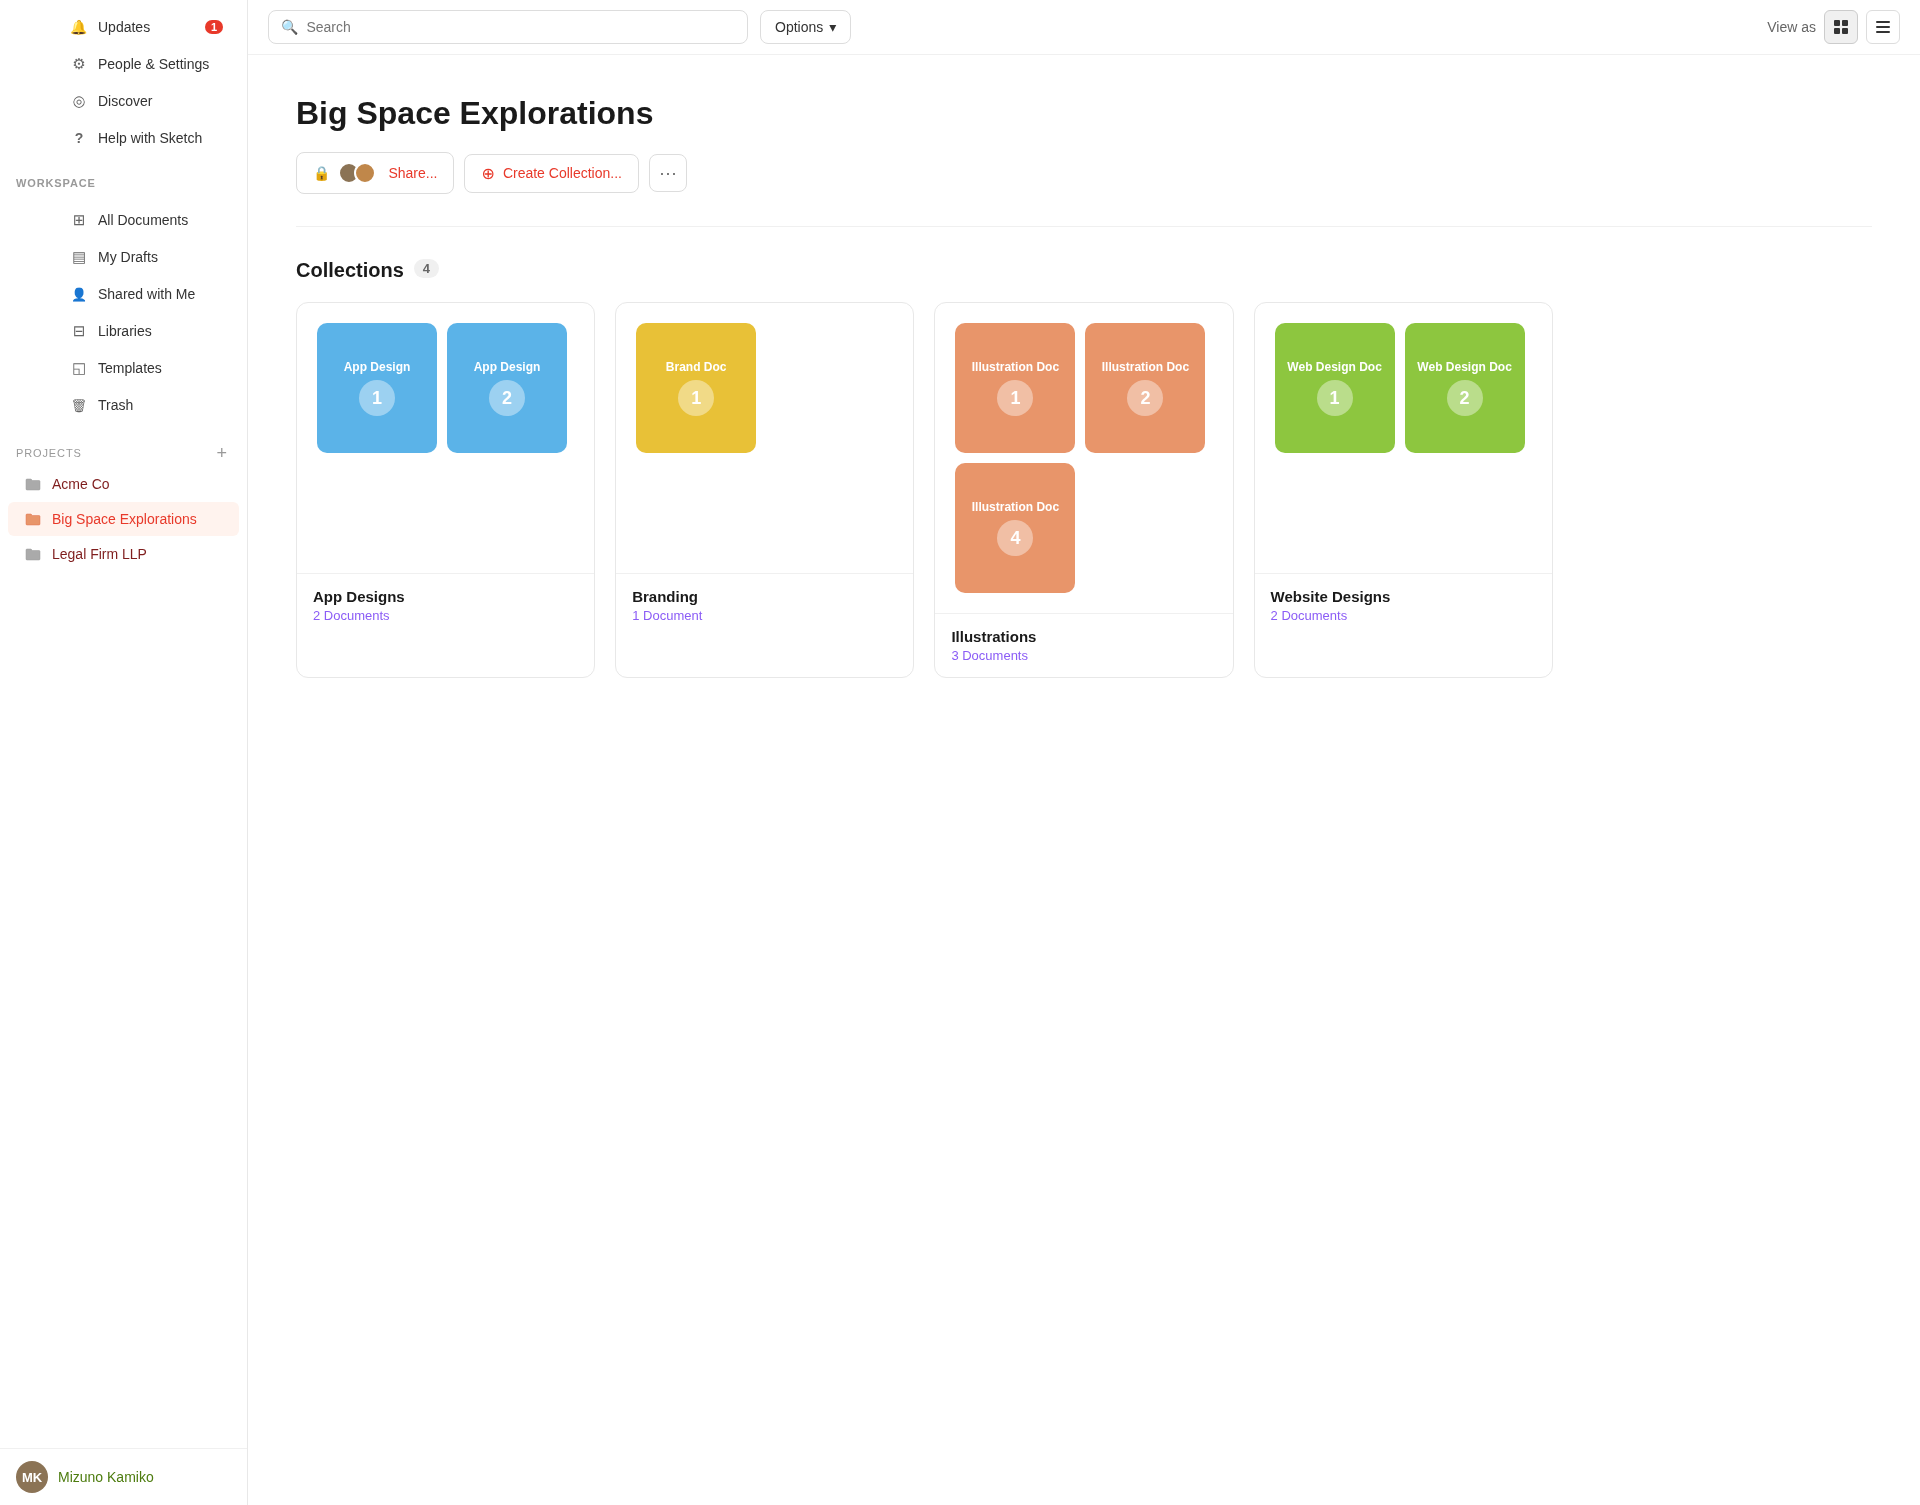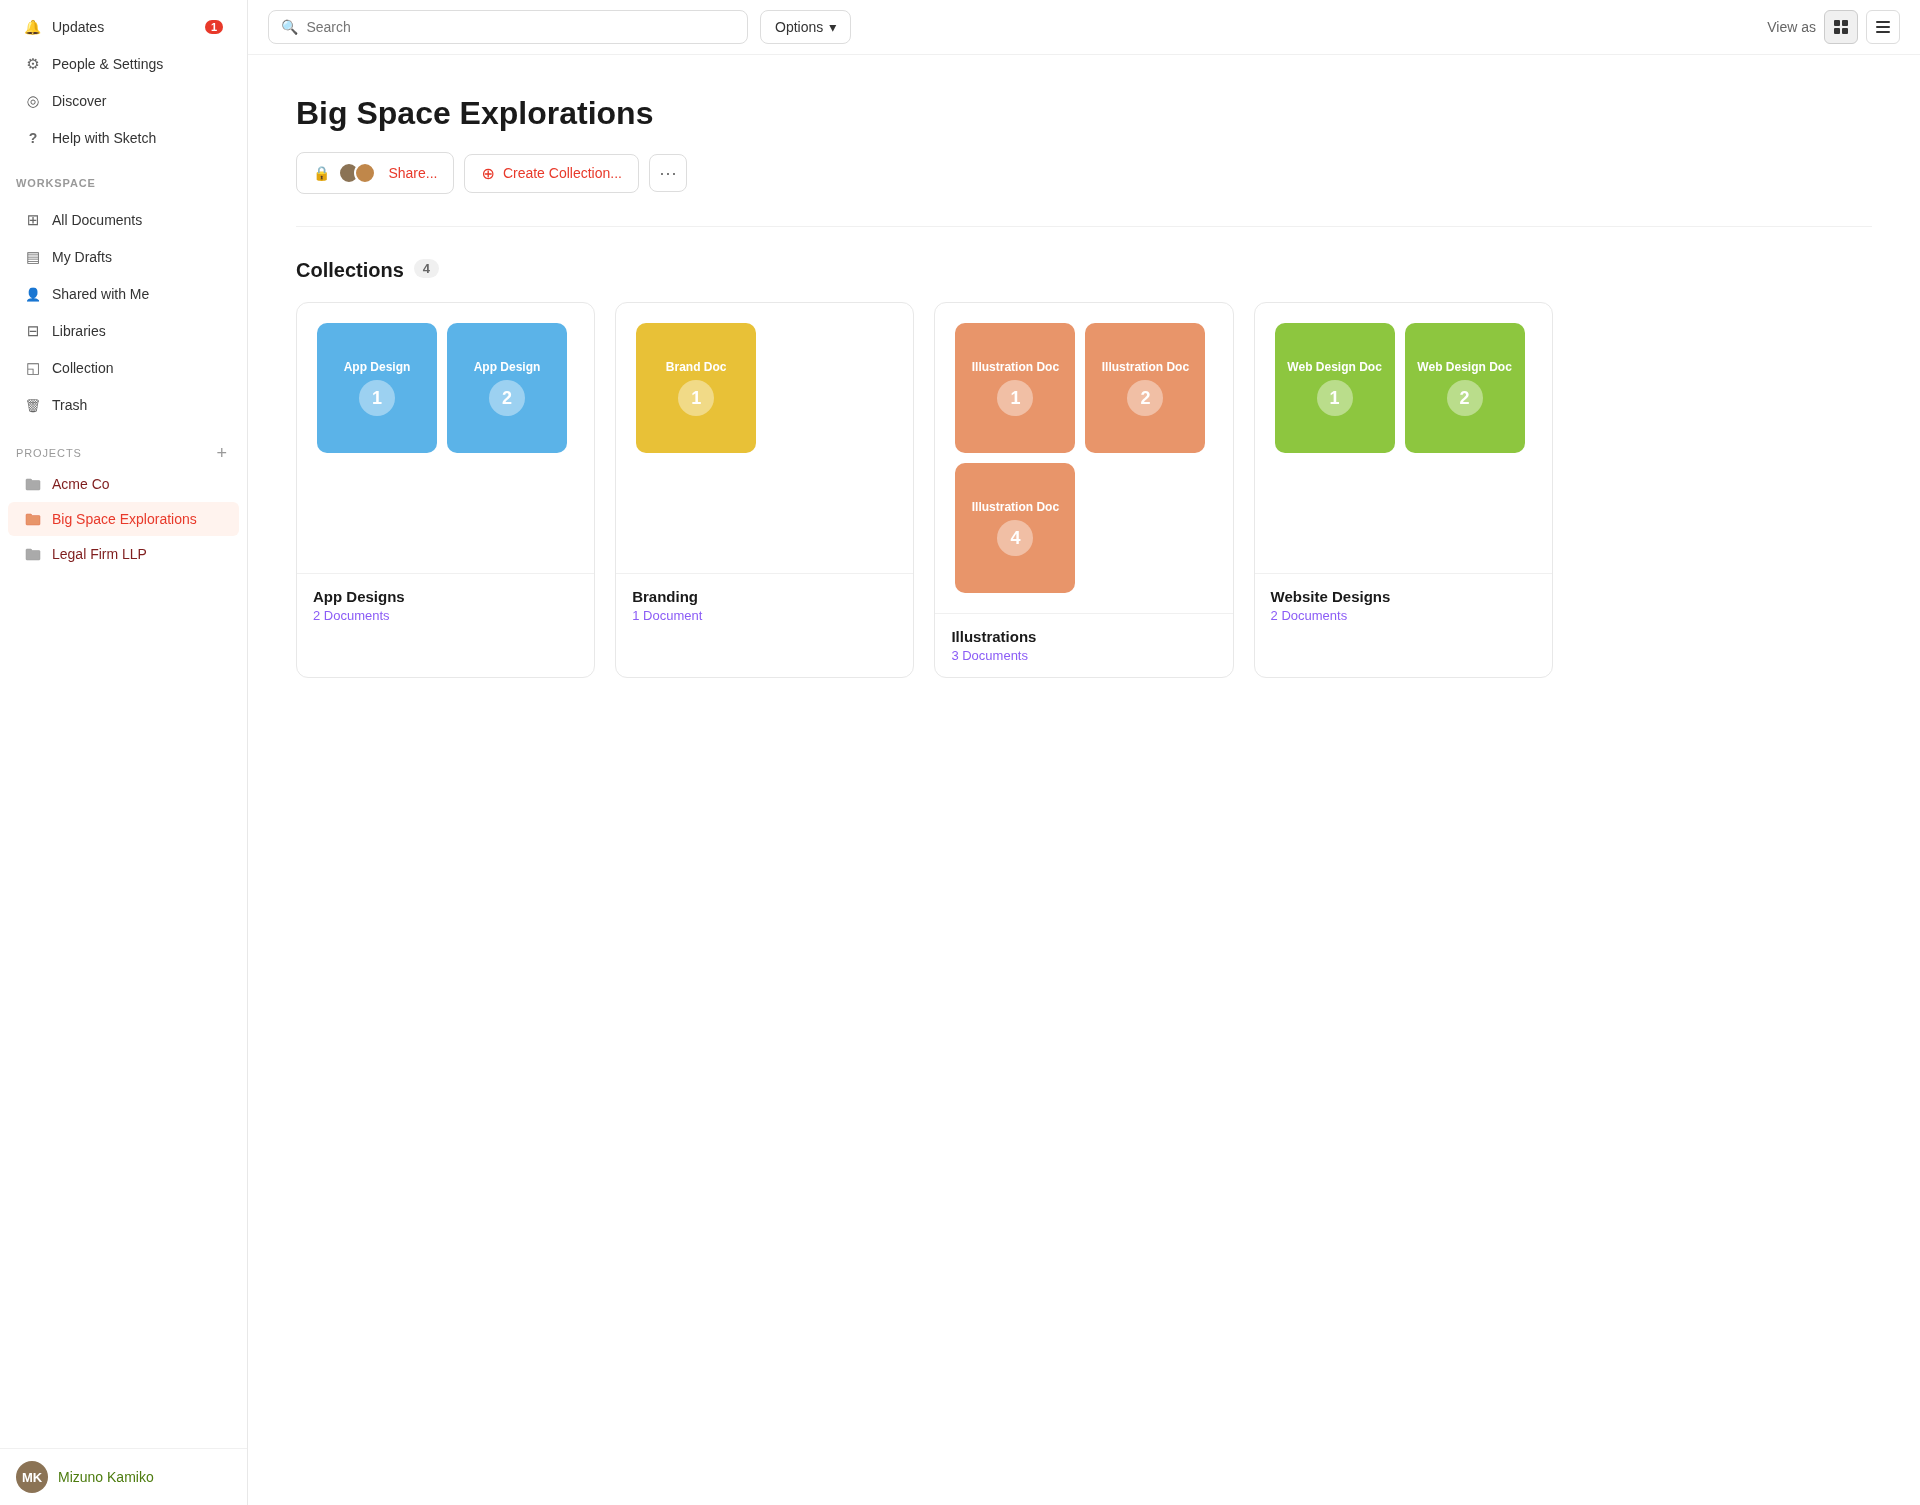--- a/index.html
+++ b/index.html
@@ -51,20 +51,21 @@
       flex: 1;
     }
 
     .chevron-icon {
       color: #999;
       font-size: 12px;
     }
 
     .sidebar-nav {
       padding: 8px 0;
+      margin-left: 46px;
     }
 
     .nav-item {
       display: flex;
       align-items: center;
       padding: 9px 16px;
       cursor: pointer;
       color: #333;
       font-size: 14px;
       border-radius: 6px;
@@ -501,21 +502,21 @@
     <div class="nav-item">
       <span class="nav-icon icon-shared"></span>
       <span>Shared with Me</span>
     </div>
     <div class="nav-item">
       <span class="nav-icon icon-lib"></span>
       <span>Libraries</span>
     </div>
     <div class="nav-item">
       <span class="nav-icon icon-templates"></span>
-      <span>Collection</span>
+      <span>Templates</span>
     </div>
     <div class="nav-item">
       <span class="nav-icon icon-trash"></span>
       <span>Trash</span>
     </div>
   </nav>
 
   <div class="section-header">
     <span class="section-label">PROJECTS</span>
     <button class="add-btn">+</button>

